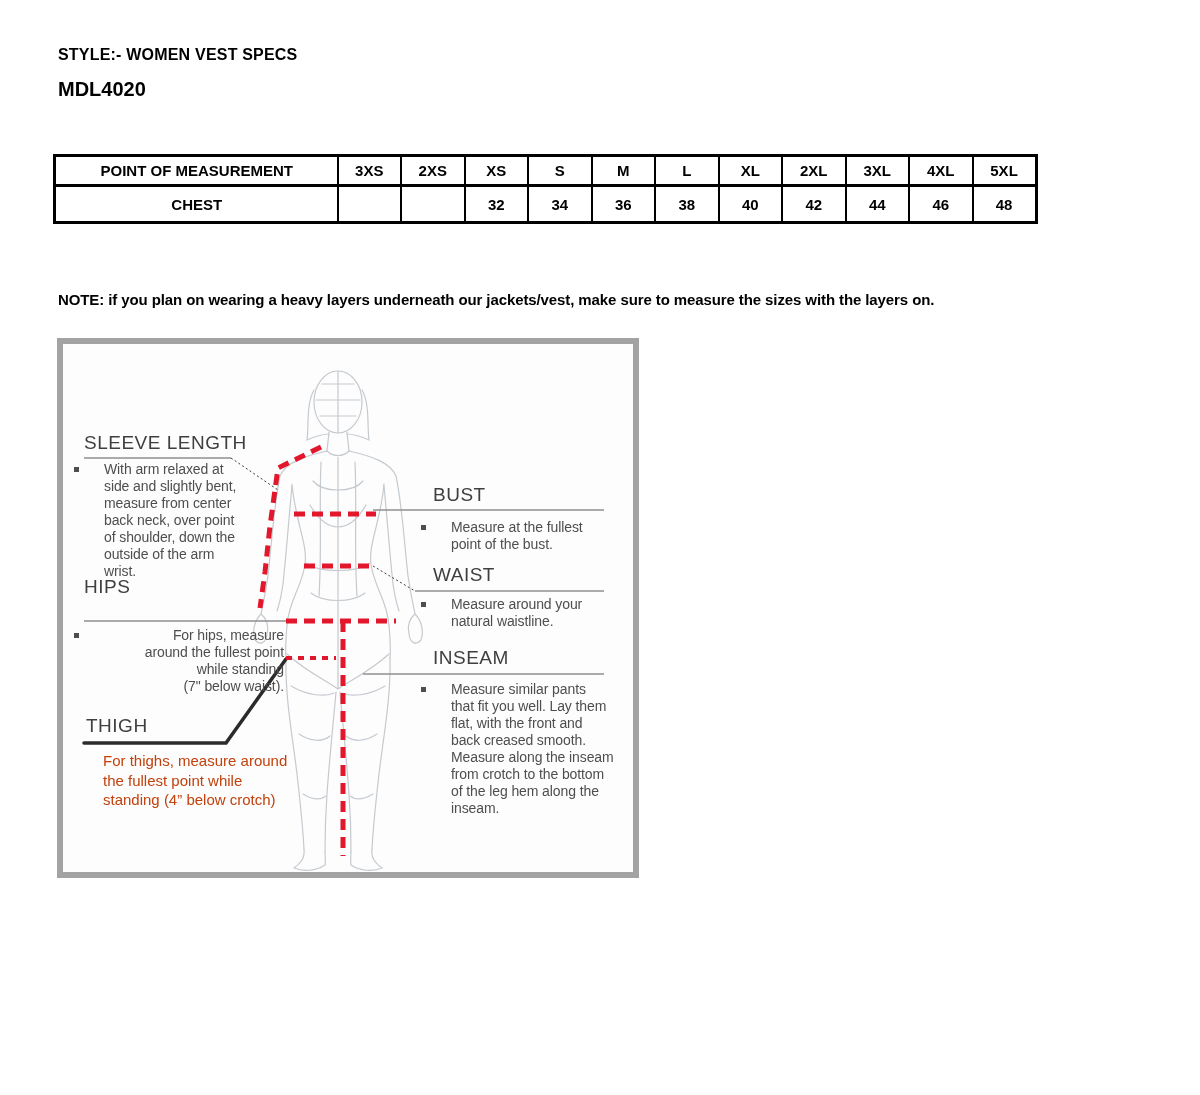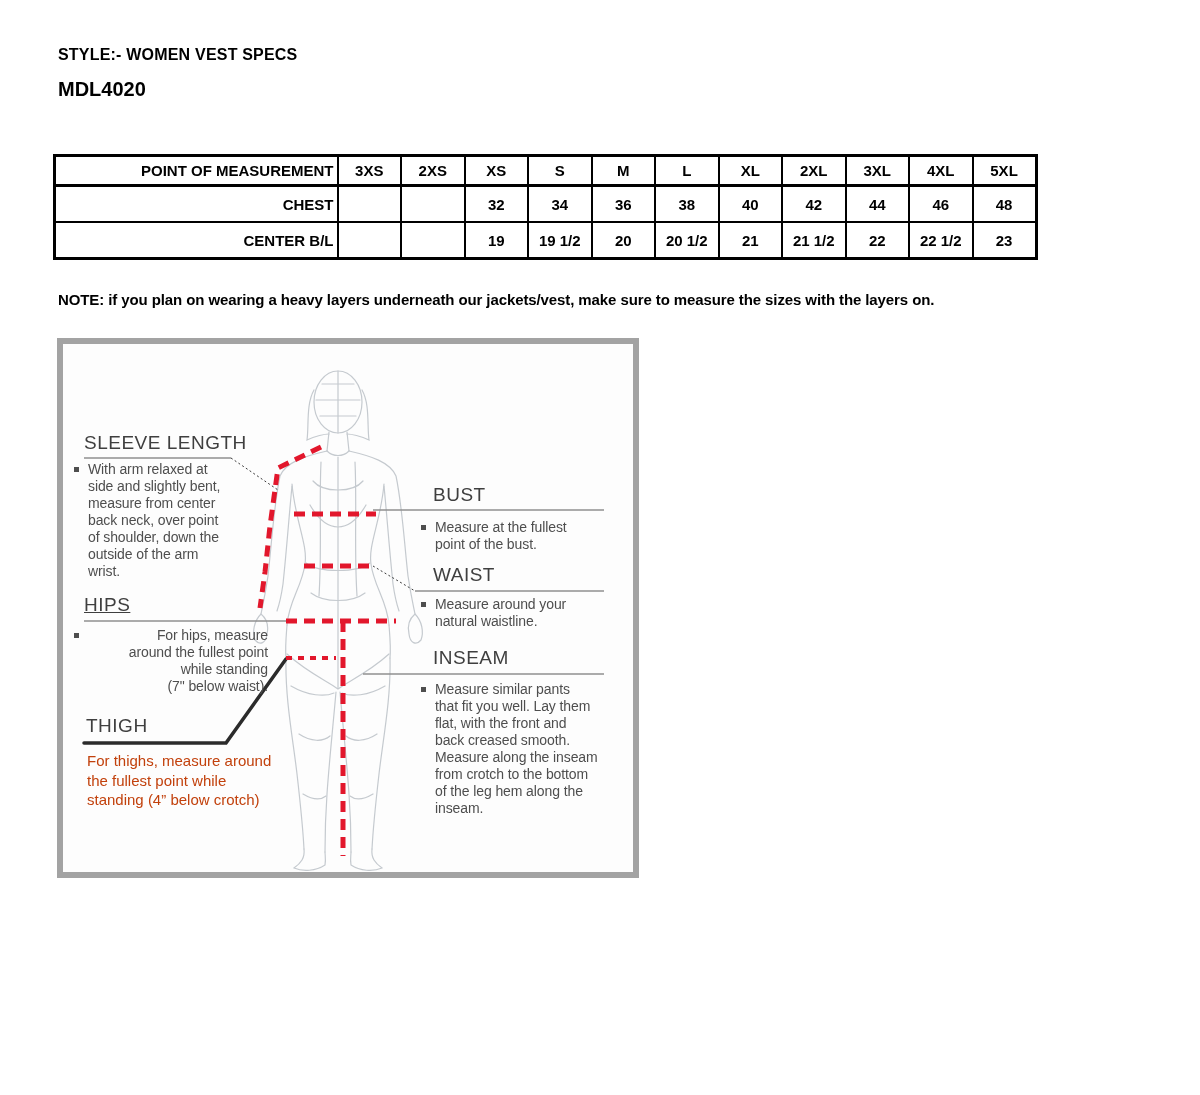--- a/index.html
+++ b/index.html
@@ -23,34 +23,34 @@
     border-collapse:collapse;table-layout:fixed;
     border:3px solid #000;
   }
   table.size-chart th,table.size-chart td{
     border:2px solid #000;font-size:15px;font-weight:bold;
     text-align:center;vertical-align:middle;padding:0 3px;
     overflow:hidden;white-space:nowrap;
   }
   table.size-chart thead th{height:27px;border-bottom:3px solid #000;}
   table.size-chart tbody td{height:34px;}
-  table.size-chart .pom{text-align:right;padding-left:4px;}
+  table.size-chart .pom{text-align:center;padding-left:4px;}
 
   .diagram{
     left:57px;top:338px;width:570px;height:528px;
     background:#fdfdfd;border:6px solid #a3a3a3;
   }
   .diagram svg{position:absolute;left:0;top:0;z-index:0;}
   .g-head{
     position:absolute;z-index:2;font-size:19px;color:#3f3f3f;
     letter-spacing:.5px;white-space:nowrap;
   }
   .g-body{
     position:absolute;z-index:2;font-size:14px;line-height:17px;color:#4e4e4e;
-    white-space:pre-line;letter-spacing:-0.1px;
+    white-space:pre-line;letter-spacing:-0.1px;margin-left:16px;
   }
   .g-body.darker{font-size:15px;line-height:19.5px;color:#c2410c;letter-spacing:0;}
   .sq{
     position:absolute;z-index:2;width:5px;height:5px;background:#4e4e4e;
   }
 </style>
 </head>
 <body>
 
 <div class="abs doc-title">STYLE:- WOMEN VEST SPECS</div>
@@ -95,34 +95,20 @@
       <td>32</td>
       <td>34</td>
       <td>36</td>
       <td>38</td>
       <td>40</td>
       <td>42</td>
       <td>44</td>
       <td>46</td>
       <td>48</td>
     </tr>
-    <tr>
-      <td class="pom">CENTER B/L</td>
-      <td></td>
-      <td></td>
-      <td>19</td>
-      <td>19 1/2</td>
-      <td>20</td>
-      <td>20 1/2</td>
-      <td>21</td>
-      <td>21 1/2</td>
-      <td>22</td>
-      <td>22 1/2</td>
-      <td>23</td>
-    </tr>
   </tbody>
 </table>
 
 <div class="abs note">NOTE: if you plan on wearing a heavy layers underneath our jackets/vest, make sure to measure the sizes with the layers on.</div>
 
 <div class="abs diagram">
 
   <svg width="570" height="528" viewBox="0 0 570 528">
 
     <g fill="none" style="stroke:var(--wireframe)" stroke-width="1.2" stroke-linecap="round">
@@ -198,21 +184,21 @@
   <div class="g-head" style="left:21px;top:88px;">SLEEVE LENGTH</div>
   <div class="sq" style="left:11px;top:123px;"></div>
   <div class="g-body" style="left:25px;top:117px;width:165px;">With arm relaxed at
 side and slightly bent,
 measure from center
 back neck, over point
 of shoulder, down the
 outside of the arm
 wrist.</div>
 
-  <div class="g-head" style="left:21px;top:250px;text-decoration:underline;">HIPS</div>
+  <div class="g-head" style="left:21px;top:232px;">HIPS</div>
   <div class="sq" style="left:11px;top:289px;"></div>
   <div class="g-body" style="left:25px;top:283px;width:180px;text-align:right;">For hips, measure
 around the fullest point
 while standing
 (7" below waist).</div>
 
   <div class="g-head" style="left:23px;top:371px;">THIGH</div>
   <div class="g-body darker" style="left:24px;top:407px;width:210px;">For thighs, measure around
 the fullest point while
 standing (4” below crotch)</div>

